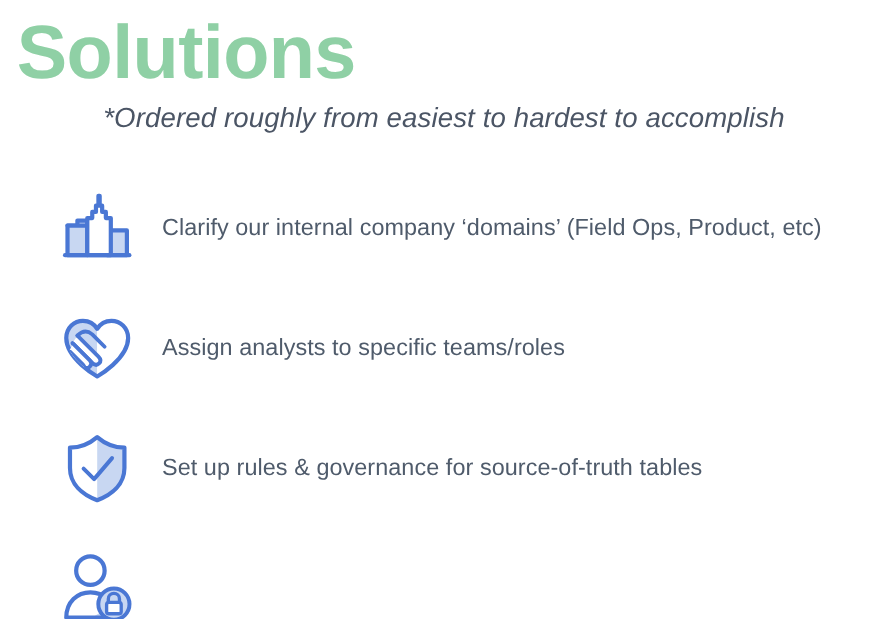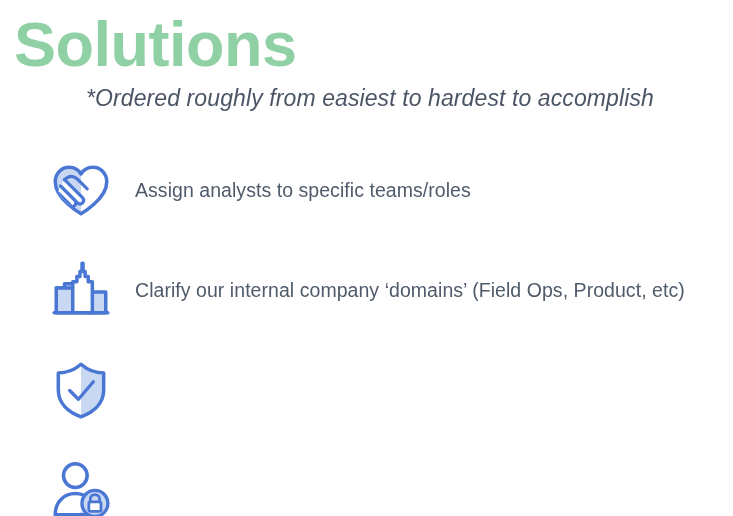--- a/index.html
+++ b/index.html
@@ -91,20 +91,39 @@
 
   <div class="page-title">Solutions</div>
 
   <div class="subtitle">*Ordered roughly from easiest to hardest to accomplish</div>
 
   <div class="rows">
 
     <div class="solution-row">
       <span class="row-icon">
         <svg viewBox="0 0 64 64" width="66" height="66" xmlns="http://www.w3.org/2000/svg">
+          <g fill="none" stroke="#4a77d4" stroke-width="3.4" stroke-linejoin="round" stroke-linecap="round">
+
+            <path d="M8 30 h8 v-4 h8 v4" fill="#c8d7f2"></path>
+            <path d="M8 30 h16 v24 H8 Z" fill="#c8d7f2"></path>
+
+            <path d="M40 34 h16 v20 H40 Z" fill="#c8d7f2"></path>
+
+            <path d="M24 54 V24 h4 v-5 h3 v-5 h2 V6 h1 v8 h2 v5 h3 v5 h4 v30 Z" fill="#ffffff"></path>
+
+            <path d="M6 54 H58" stroke-width="3.4"></path>
+          </g>
+        </svg>
+      </span>
+      <span class="row-label">Clarify our internal company ‘domains’ (Field Ops, Product, etc)</span>
+    </div>
+
+    <div class="solution-row">
+      <span class="row-icon">
+        <svg viewBox="0 0 64 64" width="66" height="66" xmlns="http://www.w3.org/2000/svg">
           <defs>
             <clipPath id="heartClip">
               <path d="M32 55 C32 55 7 41 7 24 C7 15.5 13.5 10 20.5 10 C25.6 10 29.7 12.7 32 16.5 C34.3 12.7 38.4 10 43.5 10 C50.5 10 57 15.5 57 24 C57 41 32 55 32 55 Z"></path>
             </clipPath>
           </defs>
 
           <g clip-path="url(#heartClip)">
             <rect x="0" y="0" width="32" height="64" fill="#c8d7f2"></rect>
             <rect x="32" y="0" width="32" height="64" fill="#ffffff"></rect>
           </g>
@@ -118,52 +137,34 @@
             <path d="M16 22 Q22 16 28 21 L38 31"></path>
           </g>
         </svg>
       </span>
       <span class="row-label">Assign analysts to specific teams/roles</span>
     </div>
 
     <div class="solution-row">
       <span class="row-icon">
         <svg viewBox="0 0 64 64" width="66" height="66" xmlns="http://www.w3.org/2000/svg">
-          <g fill="none" stroke="#4a77d4" stroke-width="3.4" stroke-linejoin="round" stroke-linecap="round">
-
-            <path d="M8 30 h8 v-4 h8 v4" fill="#c8d7f2"></path>
-            <path d="M8 30 h16 v24 H8 Z" fill="#c8d7f2"></path>
-
-            <path d="M40 34 h16 v20 H40 Z" fill="#c8d7f2"></path>
-
-            <path d="M24 54 V24 h4 v-5 h3 v-5 h2 V6 h1 v8 h2 v5 h3 v5 h4 v30 Z" fill="#ffffff"></path>
-
-            <path d="M6 54 H58" stroke-width="3.4"></path>
-          </g>
-        </svg>
-      </span>
-      <span class="row-label">Clarify our internal company ‘domains’ (Field Ops, Product, etc)</span>
-    </div>
-
-    <div class="solution-row">
-      <span class="row-icon">
-        <svg viewBox="0 0 64 64" width="66" height="66" xmlns="http://www.w3.org/2000/svg">
           <defs>
             <clipPath id="shieldClip">
               <path d="M32 7 C25 13 17 15.5 10 15.5 V32 C10 45 20 53.5 32 58 C44 53.5 54 45 54 32 V15.5 C47 15.5 39 13 32 7 Z"></path>
             </clipPath>
           </defs>
           <g clip-path="url(#shieldClip)">
             <rect x="0" y="0" width="32" height="64" fill="#ffffff"></rect>
             <rect x="32" y="0" width="32" height="64" fill="#c8d7f2"></rect>
           </g>
           <path d="M32 7 C25 13 17 15.5 10 15.5 V32 C10 45 20 53.5 32 58 C44 53.5 54 45 54 32 V15.5 C47 15.5 39 13 32 7 Z" fill="none" stroke="#4a77d4" stroke-width="3.4" stroke-linejoin="round"></path>
           <path d="M21 32.5 L29.5 41 L44 24" fill="none" stroke="#4a77d4" stroke-width="3.2" stroke-linecap="round" stroke-linejoin="round"></path>
         </svg>
       </span>
+      <span class="row-label">Set up rules &amp; governance for source-of-truth tables</span>
     </div>
 
     <div class="solution-row">
       <span class="row-icon">
         <svg viewBox="0 0 64 64" width="66" height="66" xmlns="http://www.w3.org/2000/svg">
           <defs>
             <clipPath id="bodyClip">
               <path d="M7 56 C7 43 16 35.5 26.5 35.5 C37 35.5 46 43 46 56 Z"></path>
             </clipPath>
           </defs>

